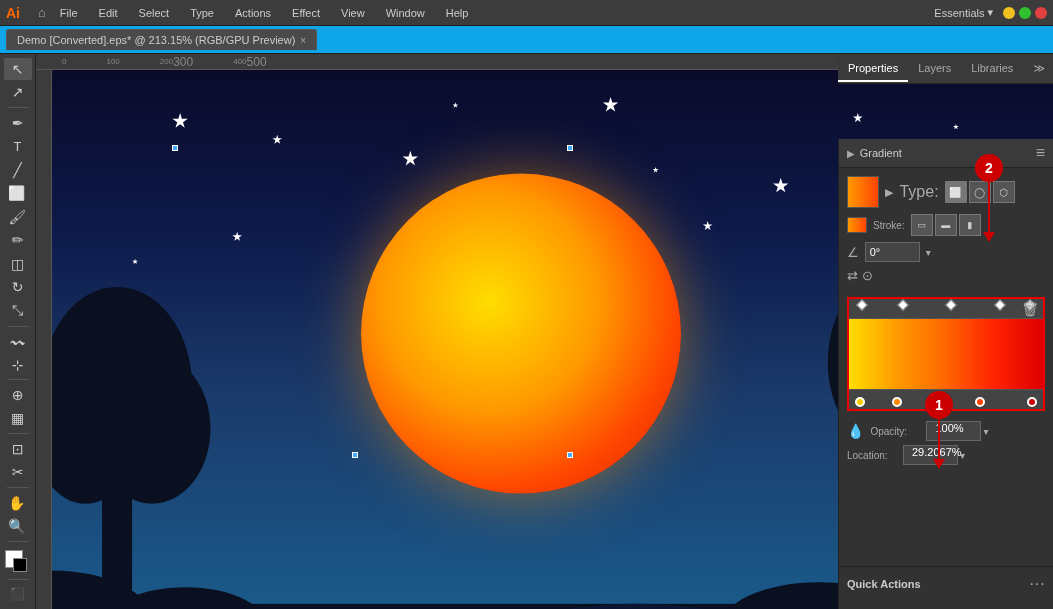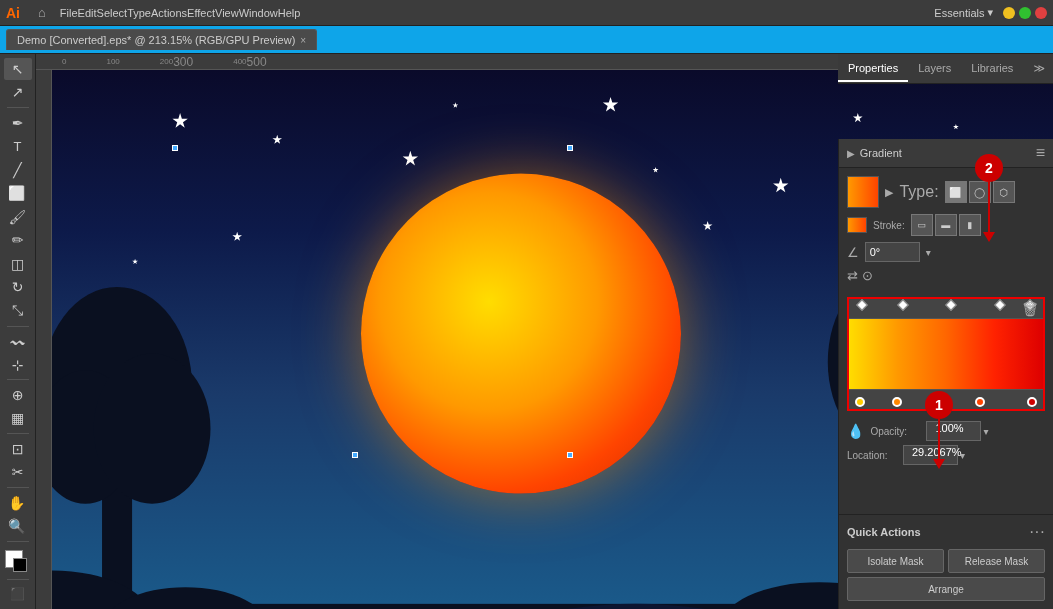--- a/index.html
+++ b/index.html
@@ -6,21 +6,21 @@
     body { width: 1053px; height: 609px; overflow: hidden; font-family: Arial, sans-serif; font-size: 11px; background: #2b2b2b; color: #ccc; }
 
     
     #menu-bar {
       display: flex; align-items: center; height: 26px;
       background: #3c3c3c; border-bottom: 1px solid #222;
       padding: 0 6px; gap: 14px;
     }
     #menu-bar .ai-logo { color: #ff6600; font-weight: bold; font-size: 14px; margin-right: 4px; }
     #menu-bar .home-icon { font-size: 13px; color: #aaa; cursor: pointer; }
-    #menu-bar .menu-items { display: flex; gap: 0; text-align: right; }
+    #menu-bar .menu-items { display: flex; gap: 21px; text-align: right; }
     #menu-bar .menu-item { color: #ccc; font-size: 11px; cursor: pointer; }
     #menu-bar .right-section { margin-left: auto; display: flex; align-items: center; gap: 10px; }
     #menu-bar .workspace-btn { color: #ccc; font-size: 11px; cursor: pointer; display: flex; align-items: center; gap: 3px; }
     #menu-bar .window-controls { display: flex; gap: 4px; }
     #menu-bar .win-btn { width: 12px; height: 12px; border-radius: 50%; display: flex; align-items: center; justify-content: center; font-size: 8px; cursor: pointer; }
     #menu-bar .win-min { background: #f0c020; }
     #menu-bar .win-max { background: #30c030; }
     #menu-bar .win-close { background: #e04040; }
 
     
@@ -469,27 +469,20 @@
       </div>
 
       <div style="flex:1;"></div>
 
       <div id="quick-actions-panel">
         <div id="quick-actions-header">
           <span class="qa-title">Quick Actions</span>
           <span class="qa-more">···</span>
         </div>
         <div class="qa-buttons">
-          <div class="qa-row">
-            <button class="qa-btn">Isolate Mask</button>
-            <button class="qa-btn">Release Mask</button>
-          </div>
-          <div class="qa-row">
-            <button class="qa-btn" style="flex:1;">Arrange</button>
-          </div>
         </div>
       </div>
     </div>
 
     <div style="position:absolute;bottom:140px;right:100px;z-index:200;">
       <div style="display:flex;flex-direction:column;align-items:center;">
         <div style="width:28px;height:28px;border-radius:50%;background:#cc0000;display:flex;align-items:center;justify-content:center;color:#fff;font-weight:bold;font-size:14px;">1</div>
         <div style="width:2px;height:40px;background:#cc0000;"></div>
         <div style="width:0;height:0;border-left:6px solid transparent;border-right:6px solid transparent;border-top:10px solid #cc0000;"></div>
       </div>

